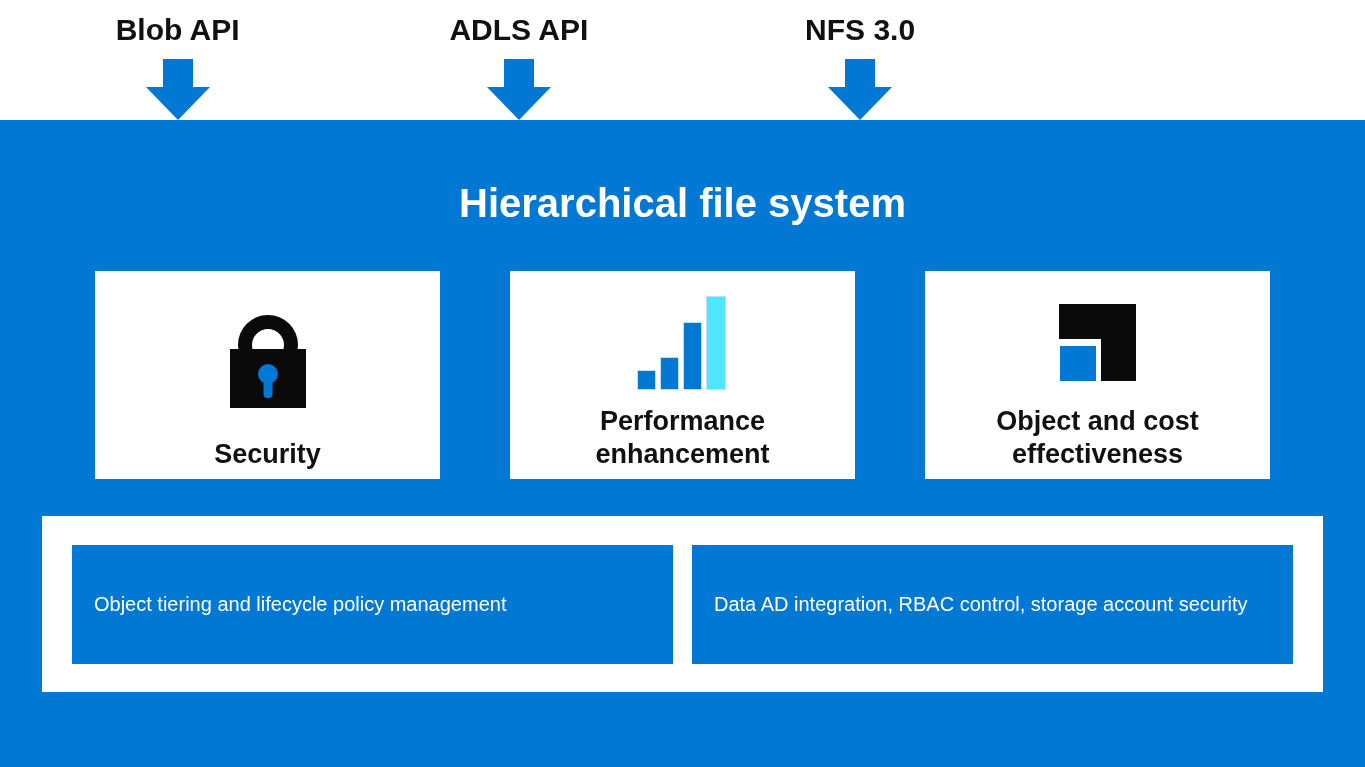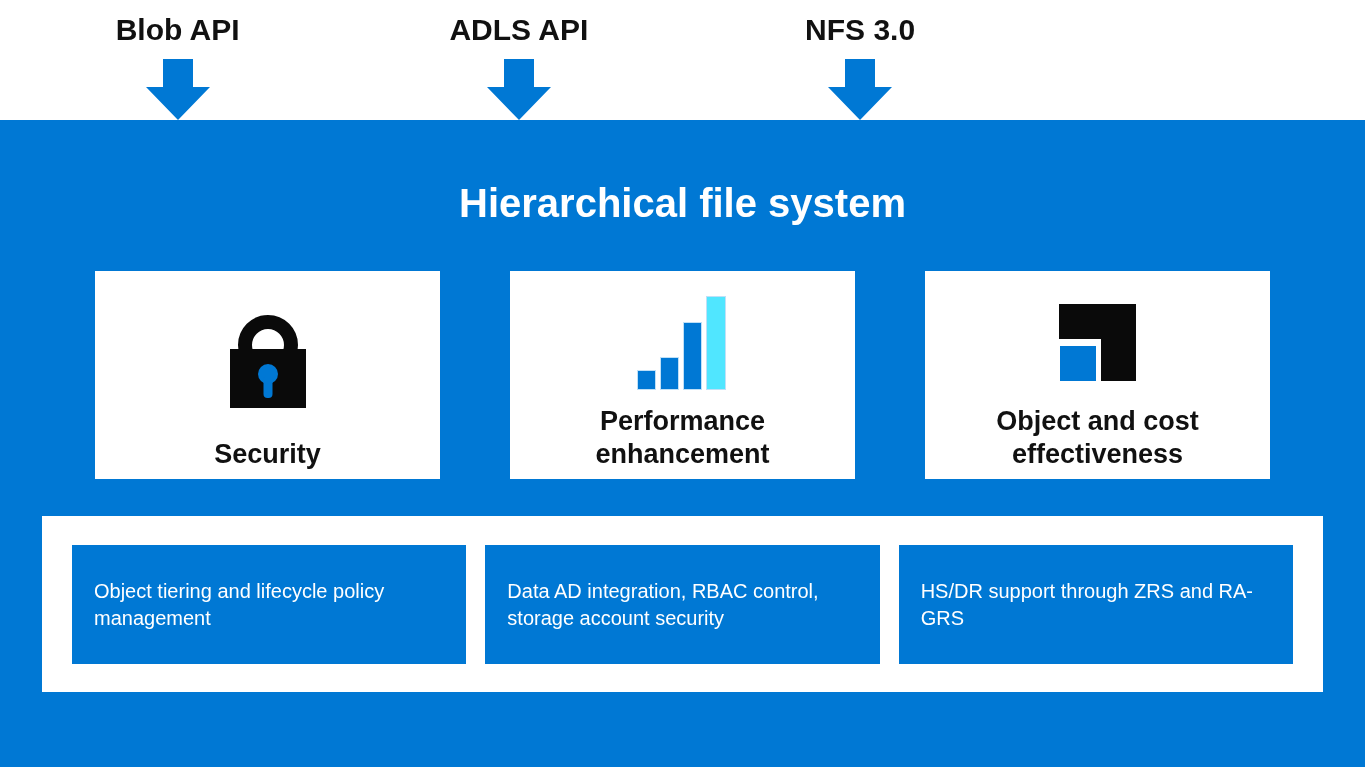--- a/index.html
+++ b/index.html
@@ -168,16 +168,15 @@
         </div>
         <div class="card-label">Object and cost effectiveness</div>
       </div>
 
     </div>
   </div>
 
   <div class="feature-strip">
     <div class="feature-box">Object tiering and lifecycle policy management</div>
     <div class="feature-box">Data AD integration, RBAC control, storage account security</div>
-    <div class="feature-box">HS/DR support through ZRS and RA-GRS</div>
   </div>
 
 </div>
 
 </body></html>

